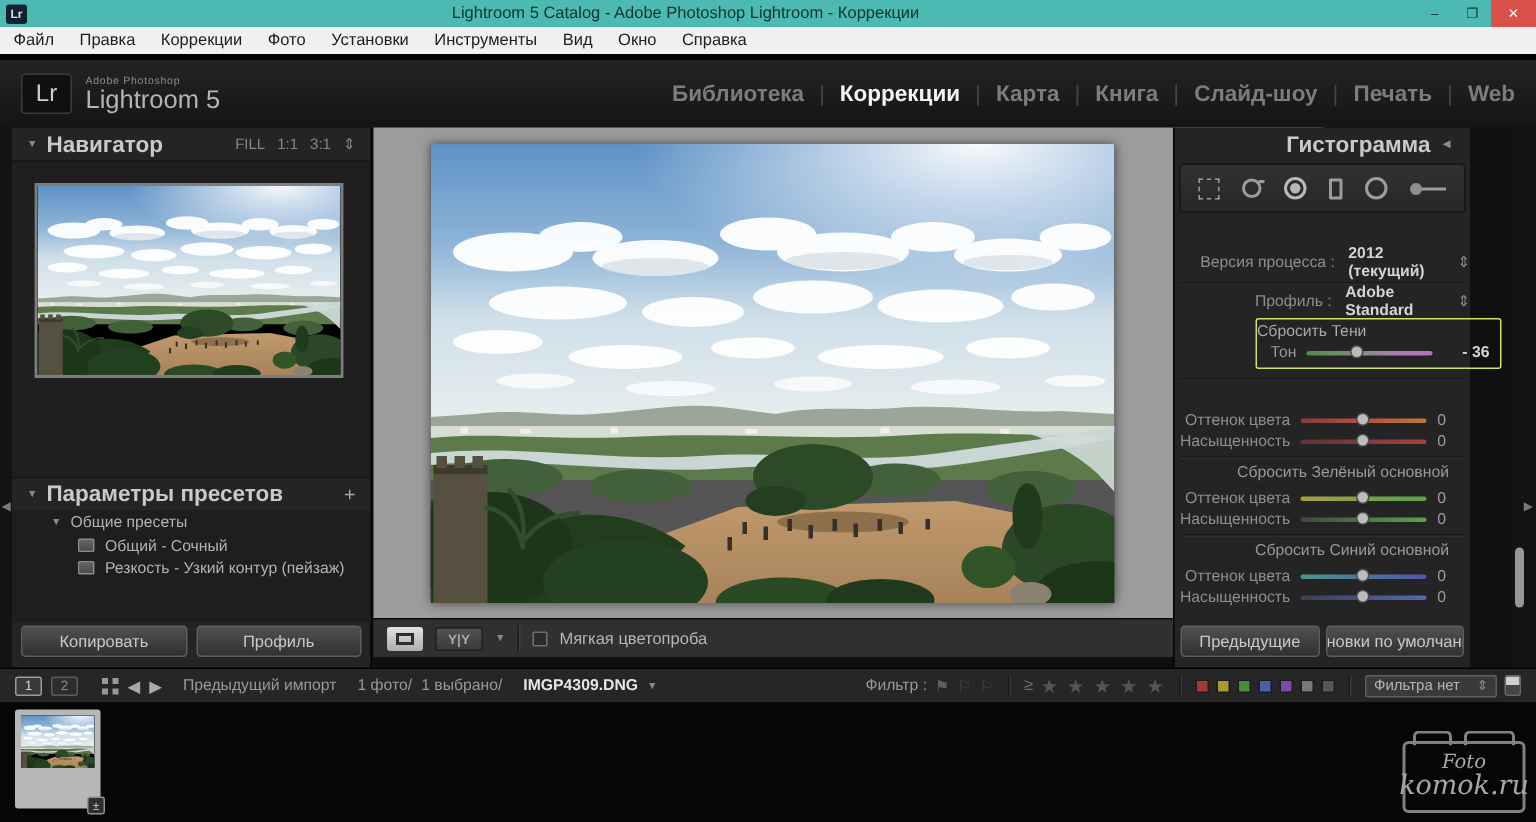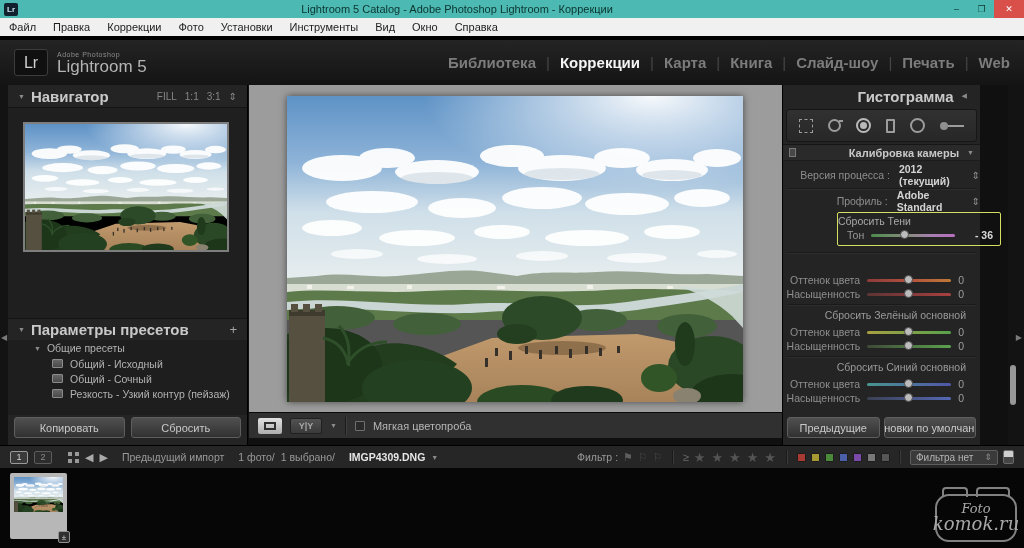--- a/index.html
+++ b/index.html
@@ -170,21 +170,21 @@
 
   
   .fstrip { position:absolute; top:468px; left:0; right:0; height:80px; background:#060606; }
   .fthumb { position:absolute; left:10px; top:5px; width:57px; height:66px; background:#b7b7b7;
             border-radius:2px; }
   .fphoto { position:absolute; left:4px; top:4px; width:49px; height:35px; background:#000; overflow:hidden; }
   .fbadge { position:absolute; right:-3px; bottom:-4px; width:12px; height:12px; background:#2f2f2f;
             border:1px solid #909090; border-radius:2px; color:#d5d5d5; font-size:8px;
             display:flex; align-items:center; justify-content:center; }
   .watermark { position:absolute; right:7px; bottom:6px; width:82px; height:48px;
-               border:2px solid #8f8f8f; border-radius:14px; opacity:.9;
+               border:2px solid #8f8f8f; border-radius:4px; opacity:.9;
                display:flex; flex-direction:column; align-items:center; justify-content:center;
                font-family:"DejaVu Serif",serif; font-style:italic; color:#b9b9b9; }
   .watermark::before { content:''; position:absolute; top:-9px; left:5px; width:22px; height:8px;
                border:2px solid #8f8f8f; border-bottom:none; border-radius:4px 4px 0 0; }
   .watermark::after { content:''; position:absolute; top:-9px; right:5px; width:30px; height:8px;
                border:2px solid #8f8f8f; border-bottom:none; border-radius:4px 4px 0 0; }
   .wm1 { font-size:13px; line-height:1.05; }
   .wm2 { font-size:18px; line-height:1.05; }
 </style>
 </head>
@@ -370,34 +370,30 @@
         <span class="ptitle">Параметры пресетов</span>
         <span class="plus">+</span>
       </div>
       <div class="presets-body">
         <div class="pr-group">
           <span class="tri">▼</span>
           <span>Общие пресеты</span>
         </div>
         <div class="pr-item">
           <span class="pr-icon"></span>
-          <span>Общий - Исходный</span>
-        </div>
-        <div class="pr-item">
-          <span class="pr-icon"></span>
           <span>Общий - Сочный</span>
         </div>
         <div class="pr-item">
           <span class="pr-icon"></span>
           <span>Резкость - Узкий контур (пейзаж)</span>
         </div>
       </div>
       <div class="pbuttons">
         <div class="btn">Копировать</div>
-        <div class="btn">Сбросить</div>
+        <div class="btn">Профиль</div>
       </div>
     </div>
 
     <div class="center">
       <div class="canvas">
         <div class="photo"><svg viewBox="0 0 456 306" preserveAspectRatio="none" width="100%" height="100%">
     <defs>
       <linearGradient id="sky" x1="0" y1="0" x2="0" y2="1">
         <stop offset="0" stop-color="#5e92c6"></stop>
                   <stop offset="0.35" stop-color="#8fb4d8"></stop>
@@ -528,25 +524,20 @@
         <span class="ic-eye">
             <i></i>
           </span>
         <span class="ic-grad"></span>
         <span class="ic-radial"></span>
         <span class="ic-brush">
             <i></i>
             <u></u>
           </span>
       </div>
-      <div class="calib-hdr">
-        <span class="sw"></span>
-        <span class="calib-title">Калибровка камеры</span>
-        <span class="calib-tri">▼</span>
-      </div>
 
       <div class="prow" style="top:82px;">
         <span class="plabel">Версия процесса :</span>
         <span class="pvalue">2012 (текущий)</span>
         <span class="updn">⇕</span>
       </div>
       <div class="hr" style="top:103px;"></div>
       <div class="prow" style="top:108px;">
         <span class="plabel">Профиль :</span>
         <span class="pvalue">Adobe Standard</span>

